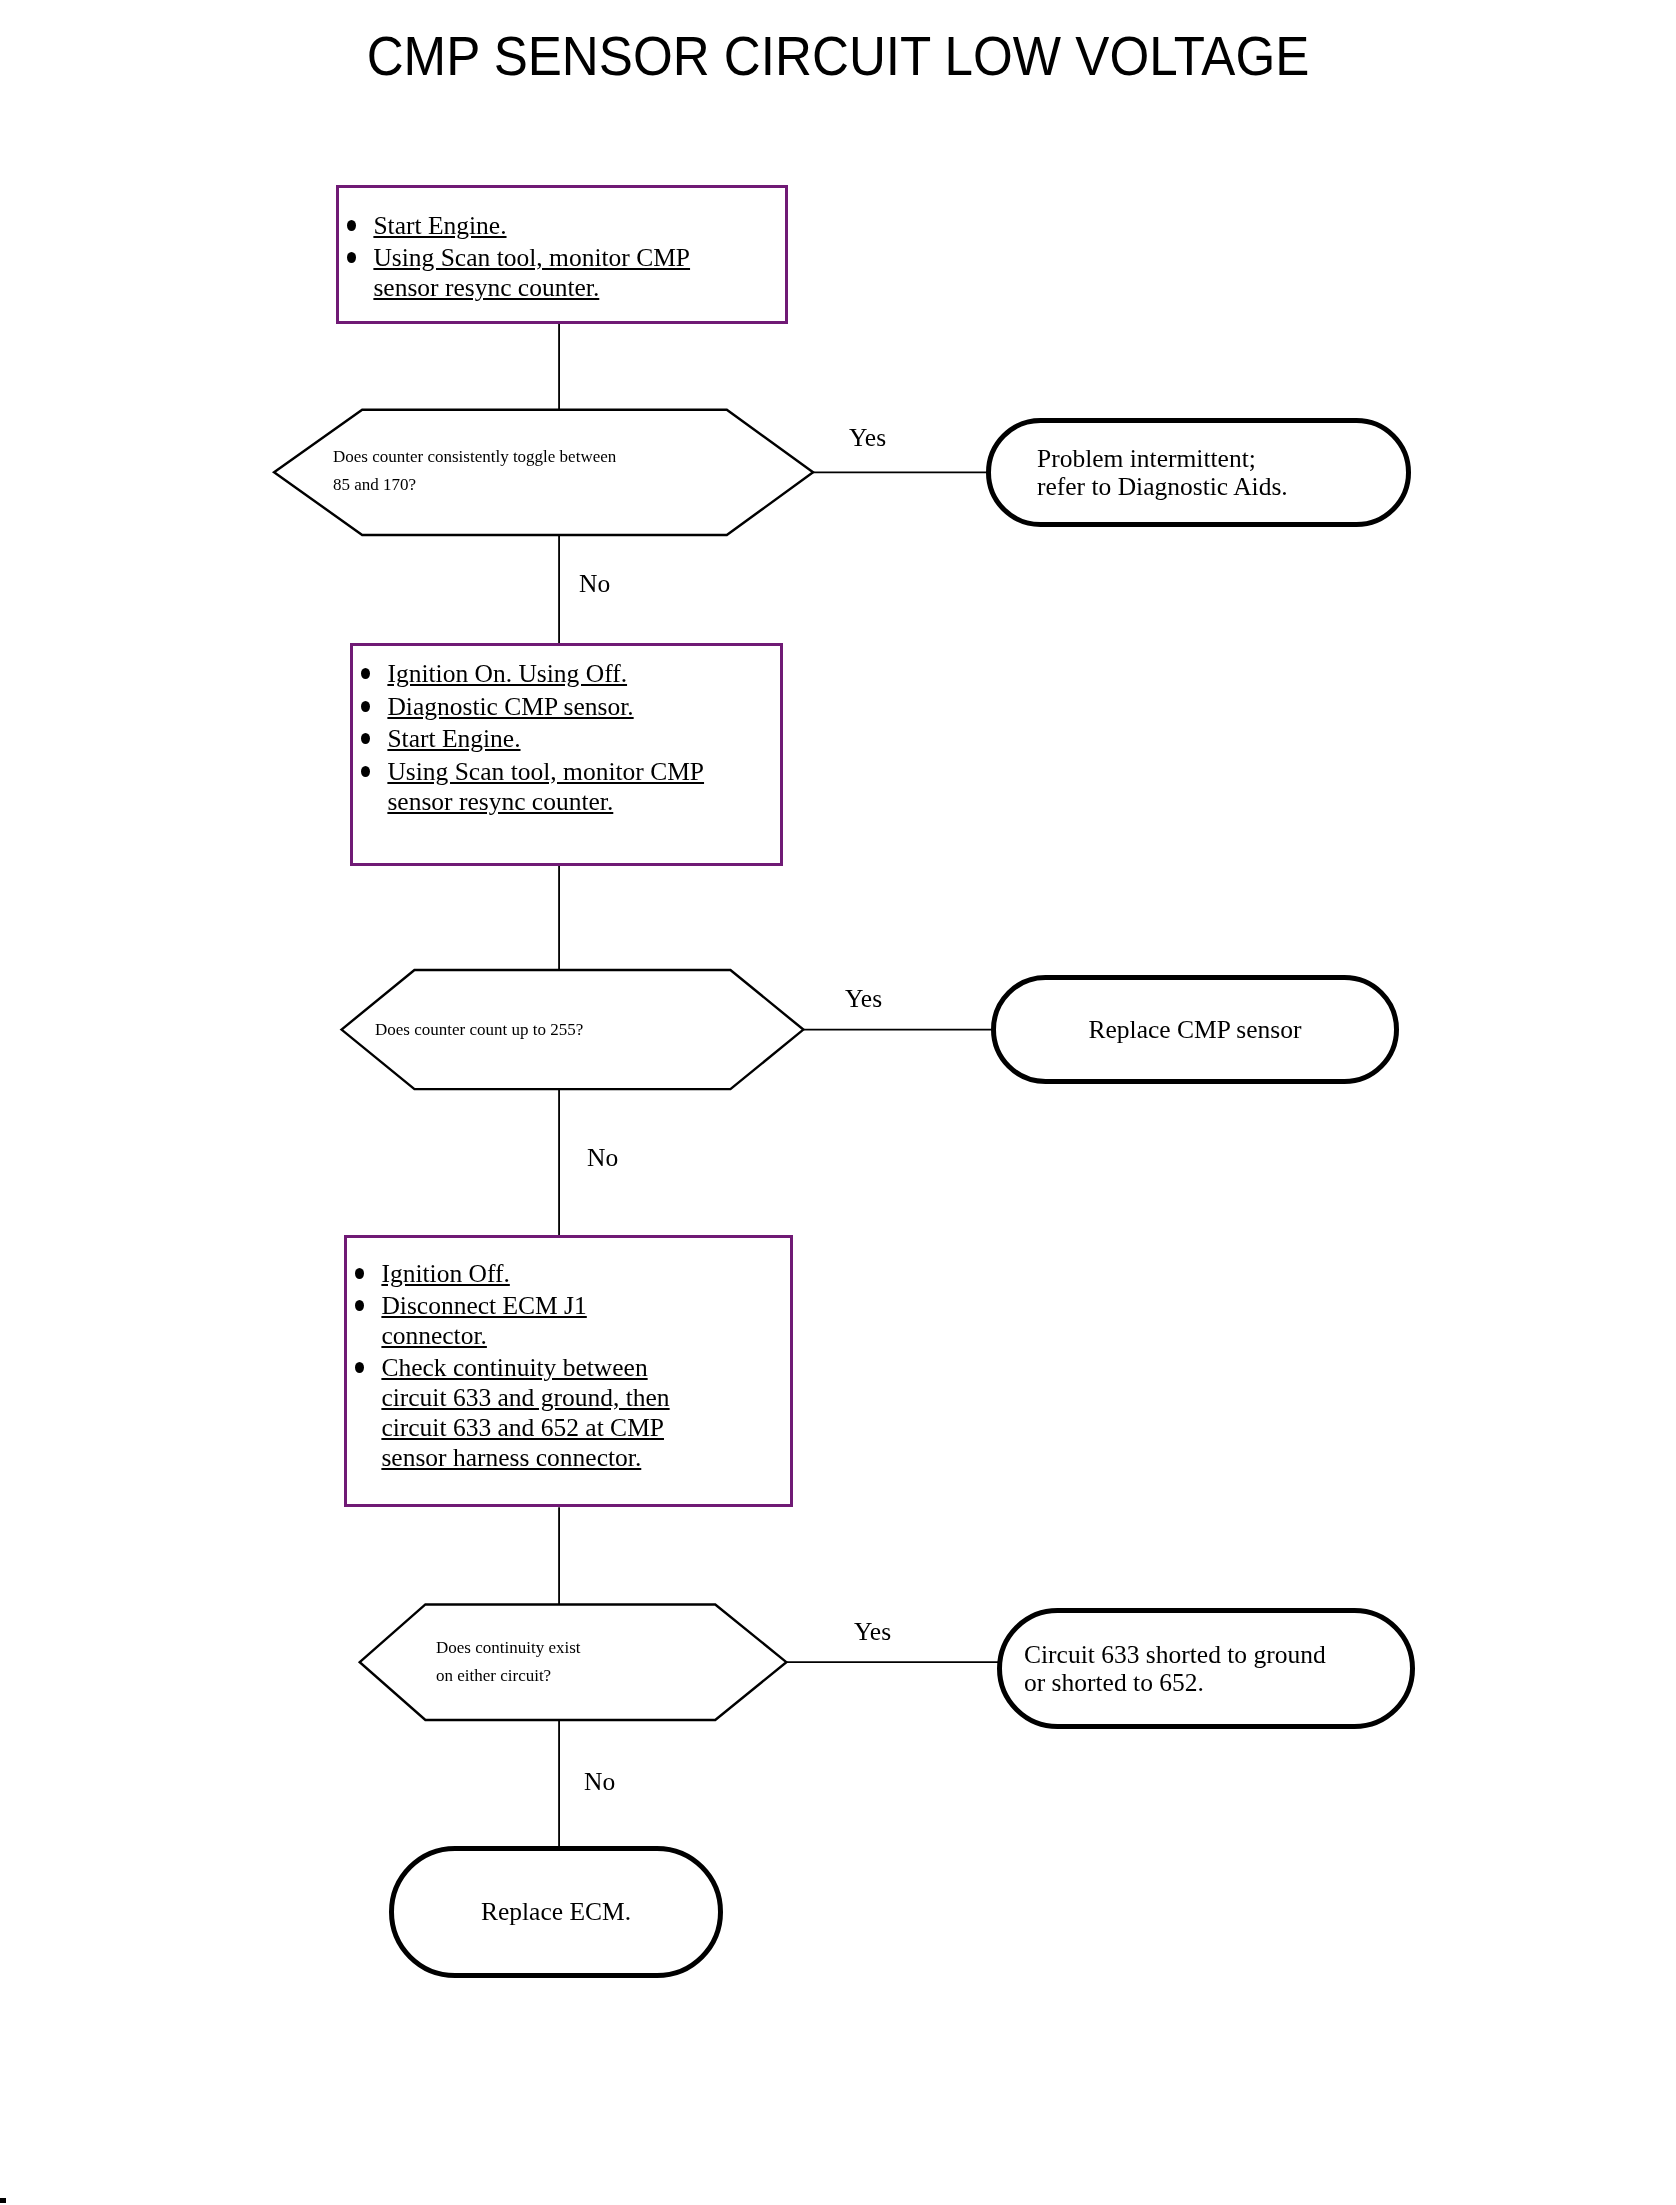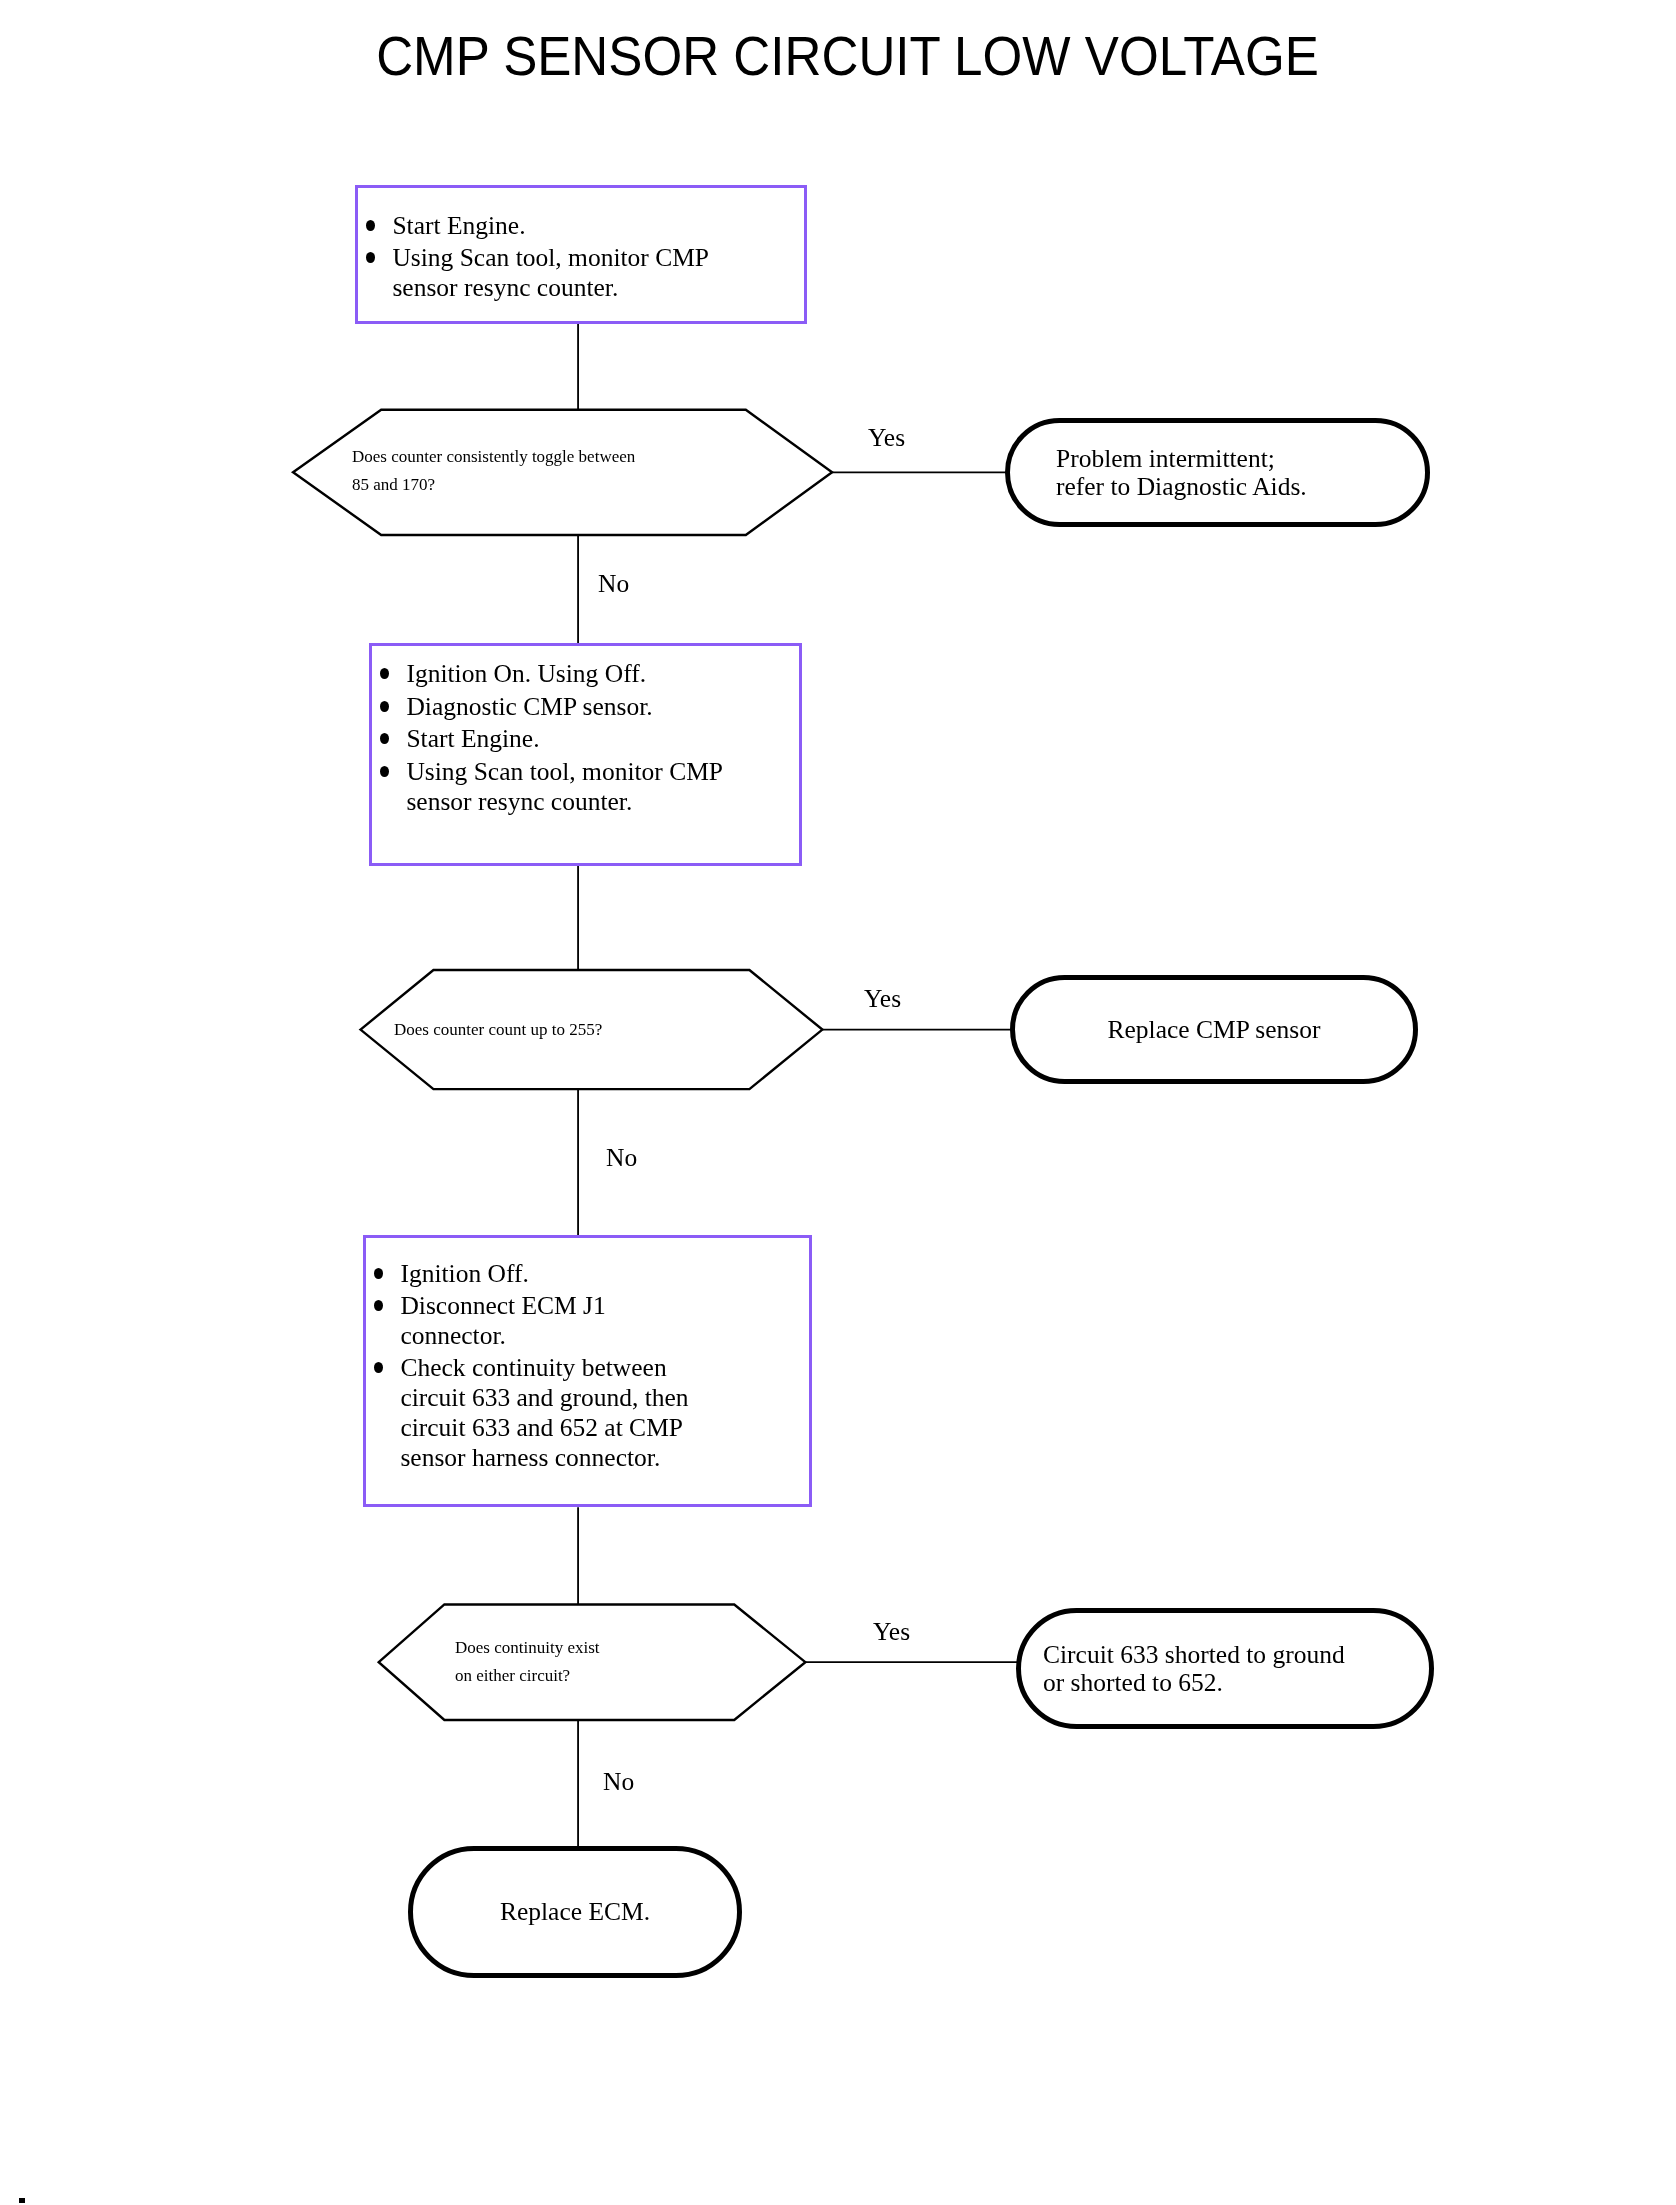--- a/index.html
+++ b/index.html
@@ -11,21 +11,20 @@
     width: 1676px;
     height: 2205px;
     position: relative;
     overflow: hidden;
     font-family: "Liberation Serif", serif;
     color: #000000;
   }
   .page {
     position: absolute;
     inset: 0;
-    margin-left: 19px;
   }
   .title {
     position: absolute;
     top: 27px;
     left: 0;
     width: 100%;
     text-align: center;
     font-family: "Liberation Sans", sans-serif;
     font-size: 55px;
     line-height: 58px;
@@ -33,23 +32,24 @@
     transform: scaleX(0.93);
     white-space: nowrap;
   }
   svg.canvas {
     position: absolute;
     left: 0;
     top: 0;
   }
   .action-box {
     position: absolute;
-    border: 3px solid #8b5cf6;
+    border: 3px solid #701a75;
     box-sizing: border-box;
     background: #ffffff;
+    text-decoration: underline;
   }
   .action-box ul {
     list-style: none;
     margin: 0;
     padding: 0;
   }
   .flow-text {
     font-size: 25.5px;
     line-height: 30px;
   }

